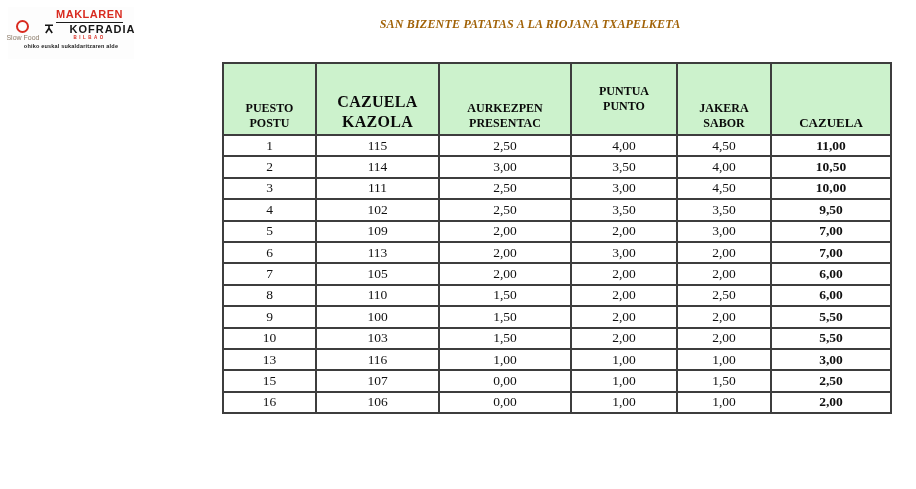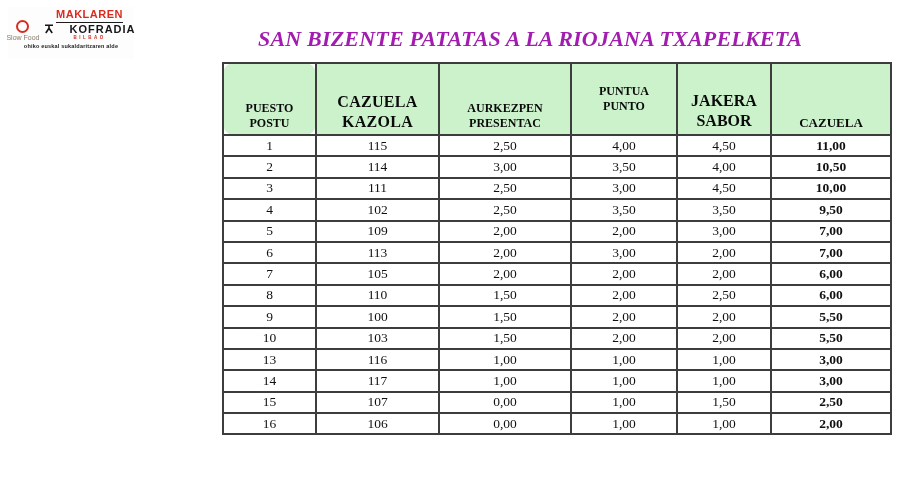--- a/index.html
+++ b/index.html
@@ -34,42 +34,42 @@
   .bilbao{
     color:var(--brand-red);font-size:4.5px;font-weight:bold;letter-spacing:2.5px;line-height:1.4;
   }
   .tagline{
     font-size:5.5px;font-weight:bold;color:#222;text-align:center;margin-top:2px;
     letter-spacing:.2px;white-space:nowrap;
   }
 
   
   .doc-title{
-    position:absolute;top:26px;left:530px;transform:translateX(-50%);
+    position:absolute;top:17px;left:530px;transform:translateX(-50%);
     font-family:"Liberation Serif",serif;font-weight:bold;font-style:italic;
-    font-size:22px;color:#a21caf;white-space:nowrap;letter-spacing:.2px;
+    font-size:12px;color:#a16207;white-space:nowrap;letter-spacing:.2px;
   }
 
   
   table.results{
     position:absolute;left:222px;top:62px;border-collapse:collapse;table-layout:fixed;
     font-family:"Liberation Serif",serif;
   }
   .results th,.results td{border:2px solid var(--border-col);padding:0;}
   .results thead th{
     background:var(--header-bg);height:50px;font-weight:bold;color:#0a0a0a;
     text-align:center;line-height:1.25;
   }
   .results thead th .hline{display:block;}
   .results thead th .hline:empty{display:none;}
-  th.col0{width:91px;font-size:12px;vertical-align:bottom;padding-bottom:3px;border-radius:11px;}
+  th.col0{width:91px;font-size:12px;vertical-align:bottom;padding-bottom:3px;}
   th.col1{width:121px;font-size:16px;vertical-align:bottom;padding-bottom:2px;letter-spacing:.3px;}
   th.col2{width:130px;font-size:12px;vertical-align:bottom;padding-bottom:3px;}
   th.col3{width:104px;font-size:12px;vertical-align:top;padding-top:20px;}
-  th.col4{width:92px;font-size:16px;vertical-align:bottom;padding-bottom:3px;}
+  th.col4{width:92px;font-size:12px;vertical-align:bottom;padding-bottom:3px;}
   th.col5{width:118px;font-size:13px;vertical-align:bottom;padding-bottom:3px;}
   .results tbody td{
     height:19.4px;text-align:center;vertical-align:middle;
     font-size:13.5px;color:#111;background:#ffffff;
   }
   .results tbody td.c5{font-weight:bold;}
 </style>
 </head>
 <body style="--header-bg: #ccf2cc; --border-col: #3d3d3d; --brand-red: #d92b20;">
 
@@ -207,28 +207,20 @@
       </tr>
       <tr>
         <td class="c0">13</td>
         <td class="c1">116</td>
         <td class="c2">1,00</td>
         <td class="c3">1,00</td>
         <td class="c4">1,00</td>
         <td class="c5">3,00</td>
       </tr>
       <tr>
-        <td class="c0">14</td>
-        <td class="c1">117</td>
-        <td class="c2">1,00</td>
-        <td class="c3">1,00</td>
-        <td class="c4">1,00</td>
-        <td class="c5">3,00</td>
-      </tr>
-      <tr>
         <td class="c0">15</td>
         <td class="c1">107</td>
         <td class="c2">0,00</td>
         <td class="c3">1,00</td>
         <td class="c4">1,50</td>
         <td class="c5">2,50</td>
       </tr>
       <tr>
         <td class="c0">16</td>
         <td class="c1">106</td>

